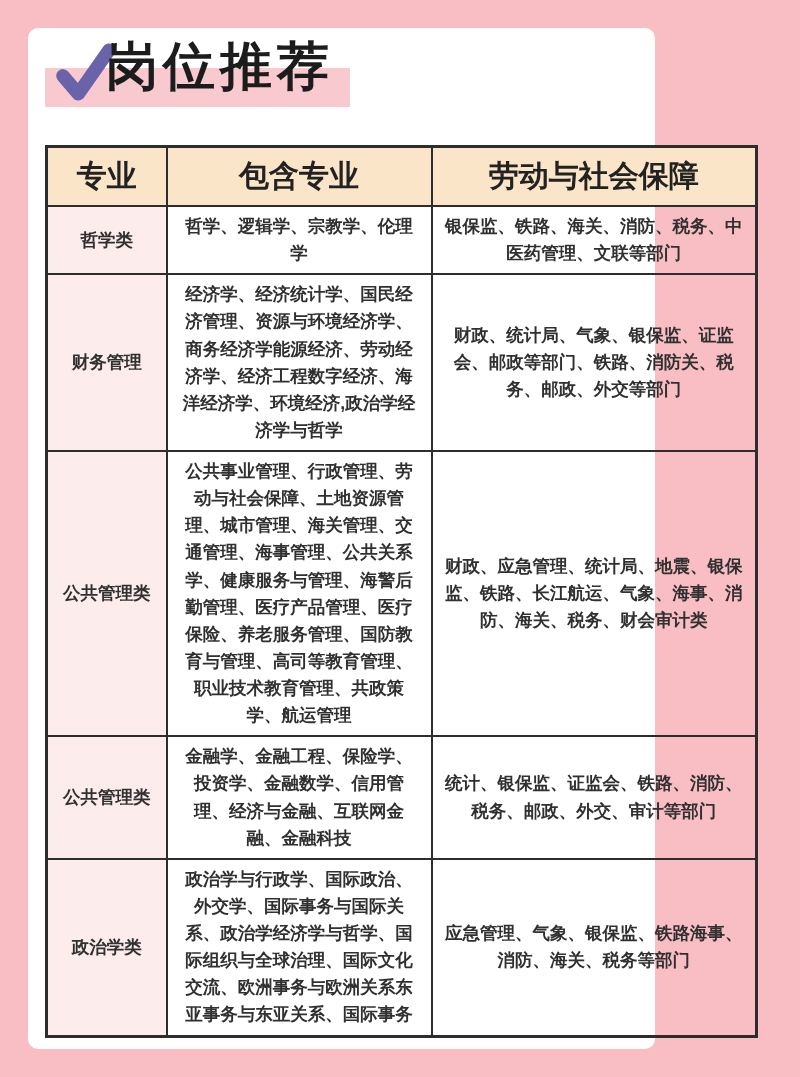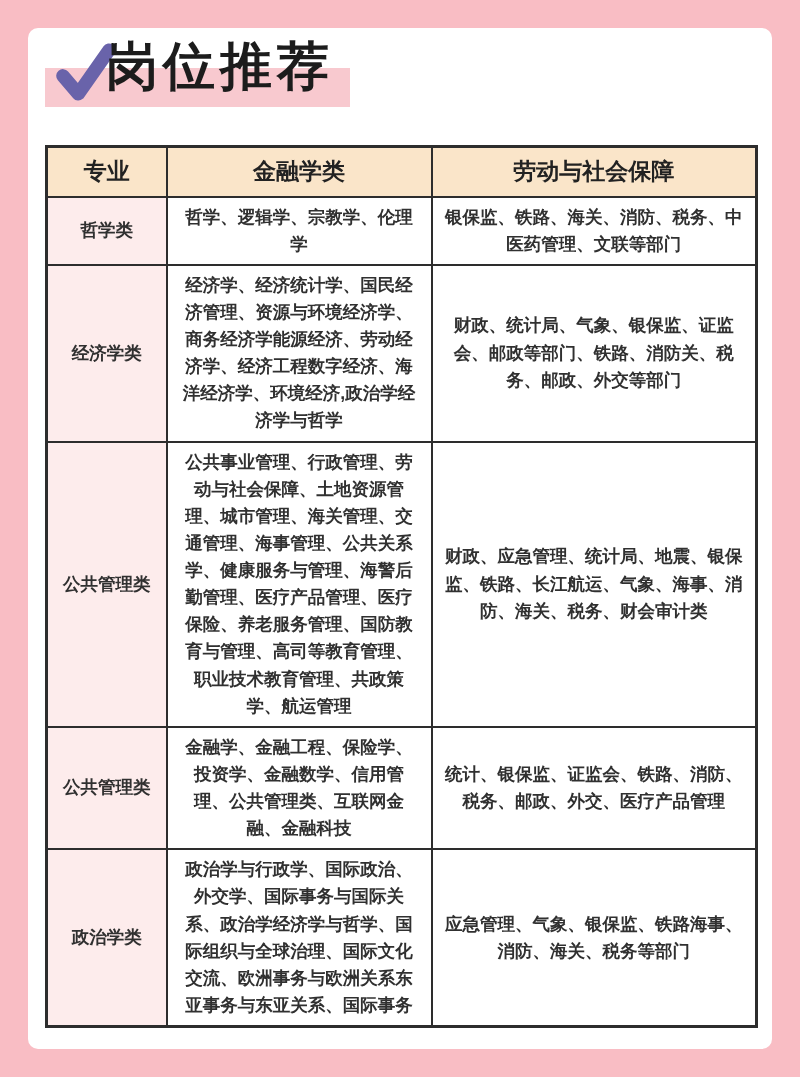--- a/index.html
+++ b/index.html
@@ -7,21 +7,21 @@
     width:800px;height:1077px;
     background:#f9bdc4;
     font-family:"Liberation Sans","DejaVu Sans",sans-serif;
     color:#2f2f2f;
     position:relative;
     overflow:hidden;
   }
   .frame{
     position:absolute;
     left:28px;top:28px;
-    width:744px;height:1021px;
+    width:627px;height:1021px;
     background:#ffffff;
     border-radius:10px;
   }
   
   .title-block{position:absolute;left:0;top:0;width:744px;height:110px;}
   .title-highlight{
     position:absolute;left:17px;top:40px;
     width:305px;height:39px;
     background:#f8c9cf;
   }
@@ -44,21 +44,21 @@
   table.jobs th, table.jobs td{
     border:2px solid #2d2d2d;
     font-weight:700;
     text-align:center;
     vertical-align:middle;
     padding:6px 10px;
     box-sizing:border-box;
   }
   table.jobs th{
     background:#fae5c9;
-    font-size:23px;
+    font-size:30px;
     color:#222;
     padding:8px 6px;
   }
   table.jobs td{font-size:17.5px;line-height:1.55;color:#303030;}
   td.major{background:#fdecec;font-size:18px;margin-left:36px;}
   col.c1{width:120px;}
   col.c2{width:265px;}
   col.c3{width:325px;}
   tr.hrow{height:50px;}
   tr.r0{height:65px;}
@@ -85,44 +85,44 @@
 
   <table class="jobs">
     <colgroup>
       <col class="c1">
         <col class="c2">
         <col class="c3">
     </colgroup>
     <thead>
       <tr class="hrow">
         <th>专业</th>
-        <th>金融学类</th>
+        <th>包含专业</th>
         <th>劳动与社会保障</th>
       </tr>
     </thead>
     <tbody>
       <tr class="r0">
         <td class="major">哲学类</td>
         <td>哲学、逻辑学、宗教学、伦理学</td>
         <td>银保监、铁路、海关、消防、税务、中医药管理、文联等部门</td>
       </tr>
       <tr class="r1">
-        <td class="major">经济学类</td>
+        <td class="major">财务管理</td>
         <td>经济学、经济统计学、国民经济管理、资源与环境经济学、商务经济学能源经济、劳动经济学、经济工程数字经济、海洋经济学、环境经济,政治学经济学与哲学</td>
         <td>财政、统计局、气象、银保监、证监会、邮政等部门、铁路、消防关、税务、邮政、外交等部门</td>
       </tr>
       <tr class="r3">
         <td class="major">公共管理类</td>
         <td>公共事业管理、行政管理、劳动与社会保障、土地资源管理、城市管理、海关管理、交通管理、海事管理、公共关系学、健康服务与管理、海警后勤管理、医疗产品管理、医疗保险、养老服务管理、国防教育与管理、高司等教育管理、职业技术教育管理、共政策学、航运管理</td>
         <td>财政、应急管理、统计局、地震、银保监、铁路、长江航运、气象、海事、消防、海关、税务、财会审计类</td>
       </tr>
       <tr class="r4">
         <td class="major">公共管理类</td>
-        <td>金融学、金融工程、保险学、投资学、金融数学、信用管理、公共管理类、互联网金融、金融科技</td>
-        <td>统计、银保监、证监会、铁路、消防、税务、邮政、外交、医疗产品管理</td>
+        <td>金融学、金融工程、保险学、投资学、金融数学、信用管理、经济与金融、互联网金融、金融科技</td>
+        <td>统计、银保监、证监会、铁路、消防、税务、邮政、外交、审计等部门</td>
       </tr>
       <tr class="r5">
         <td class="major">政治学类</td>
         <td>政治学与行政学、国际政治、外交学、国际事务与国际关系、政治学经济学与哲学、国际组织与全球治理、国际文化交流、欧洲事务与欧洲关系东亚事务与东亚关系、国际事务</td>
         <td>应急管理、气象、银保监、铁路海事、消防、海关、税务等部门</td>
       </tr>
     </tbody>
   </table>
 
 </div>

